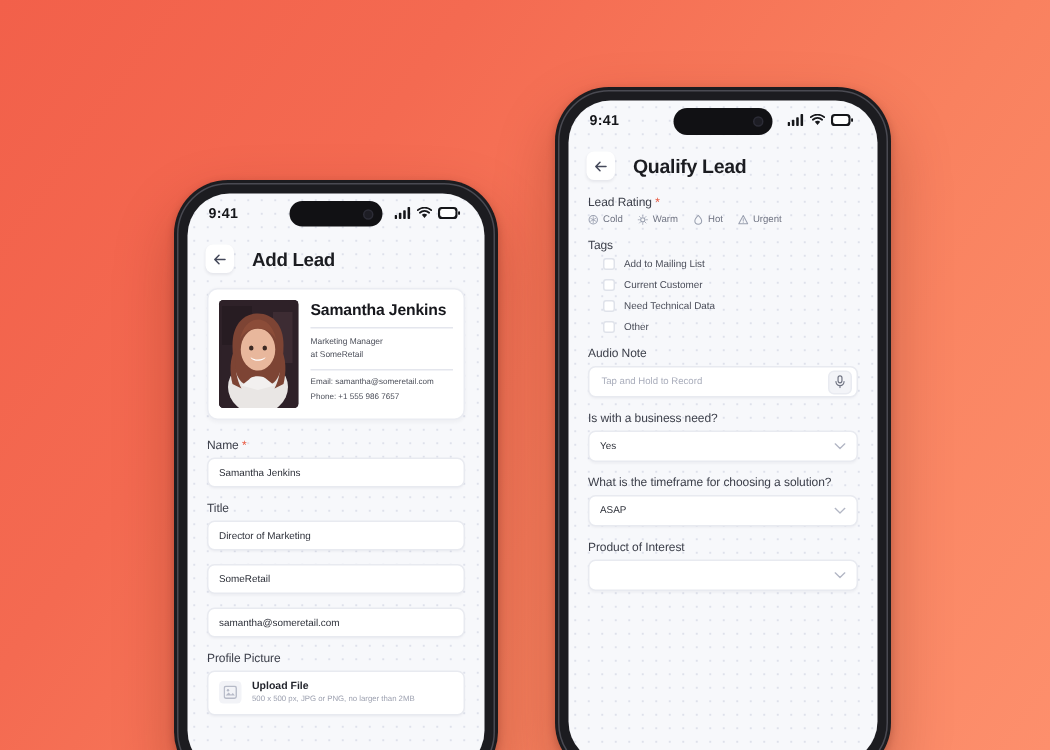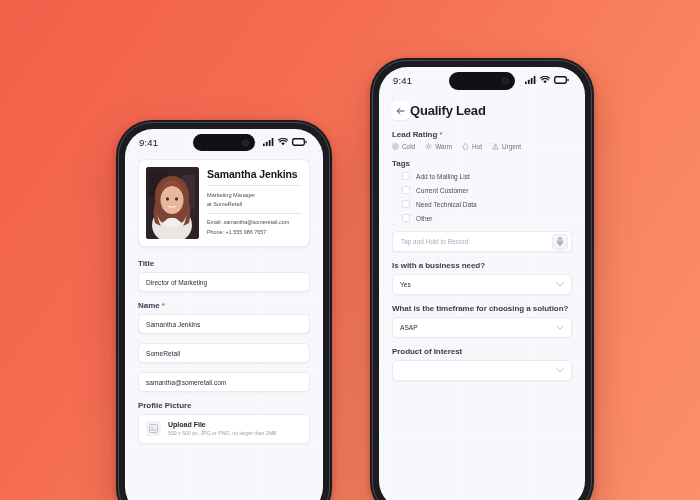--- a/index.html
+++ b/index.html
@@ -44,40 +44,40 @@
   .phone-left  { left: 116px; top: 120px;  width: 216px; height: 404px; }
   .phone-right { left: 370px; top: 58px;   width: 224px; height: 460px; }
 
   
   .statusbar {
     position: relative; z-index: 3;
     height: 26px;
     display: flex; align-items: center; justify-content: space-between;
     padding: 0 16px 0 14px;
   }
-  .clock { font-size: 9.5px; font-weight: 400; color: #15161a; letter-spacing: .2px; }
+  .clock { font-size: 9.5px; font-weight: 700; color: #15161a; letter-spacing: .2px; }
   .status-right { display: flex; align-items: center; gap: 4px; }
   .dynamic-island {
     position: absolute; z-index: 4;
     left: 50%; transform: translateX(-50%);
     top: 5px;
     width: 62px; height: 17px;
     background: #111114; border-radius: 11px;
   }
   .island-cam {
     position: absolute; right: 6px; top: 50%; transform: translateY(-50%);
     width: 7px; height: 7px; border-radius: 50%;
     background: #1d1d24; border: .5px solid #2c2c36;
   }
   .phone-right .dynamic-island { width: 66px; height: 18px; }
 
   
   .navbar {
     position: relative; z-index: 3;
-    display: flex; align-items: center; gap: 0;
+    display: flex; align-items: center; gap: 12px;
     padding: 8px 14px 6px 12px;
   }
   .back-btn {
     width: 19px; height: 19px;
     background: #ffffff;
     border-radius: 5px;
     display: flex; align-items: center; justify-content: center;
     box-shadow: 0 1px 2px rgba(20,20,40,.07);
   }
   .nav-title { font-size: 12.5px; font-weight: 700; color: #1b1c21; letter-spacing: -.2px; }
@@ -117,21 +117,21 @@
     border-bottom: 1px solid #e4e6ed;
     white-space: nowrap;
   }
   .biz-role { font-size: 5.6px; color: #4b4e59; line-height: 1.65; }
   .biz-divider { border-bottom: 1px solid #e4e6ed; margin: 4px 0 4px 0; }
   .biz-contact { font-size: 5.4px; color: #4b4e59; line-height: 1.7; }
 
   
   .field { margin-bottom: 9px; }
   .label {
-    font-size: 8px; color: #3d404b; font-weight: 700;
+    font-size: 8px; color: #3d404b; font-weight: 400;
     margin-bottom: 4px; display: block; letter-spacing: -.05px;
   }
   .req { color: #e8553c; font-size: 8px; }
   .input {
     background: #fff;
     border: 1px solid #e8eaf0;
     border-radius: 5px;
     height: 20px;
     display: flex; align-items: center;
     padding: 0 7px;
@@ -239,20 +239,30 @@
         <span>
           <svg width="15" height="8" viewBox="0 0 15 8">
               <rect x="0" y="0" width="13" height="8" rx="2.4" fill="#15161a"></rect>
               <rect x="1.4" y="1.4" width="10.2" height="5.2" rx="1.4" fill="#fff"></rect>
               <rect x="13.4" y="2.8" width="1.3" height="2.4" rx=".6" fill="#15161a"></rect>
             </svg>
         </span>
       </span>
     </div>
 
+    <div class="navbar">
+      <span class="back-btn">
+        <span>
+          <svg width="9" height="8" viewBox="0 0 9 8">
+              <path d="M4 1.2 1.2 4l2.8 2.8M1.4 4H8" stroke="#44485a" stroke-width="1" fill="none" stroke-linecap="round" stroke-linejoin="round"></path>
+            </svg>
+        </span>
+      </span>
+      <span class="nav-title">Add Lead</span>
+    </div>
 
     <div class="content">
 
       <div class="biz-card">
         <div class="photo">
           <svg width="53" height="72" viewBox="0 0 53 72">
             <rect width="53" height="72" fill="#2e2128"></rect>
             <rect x="36" y="8" width="13" height="34" fill="#3d2c33"></rect>
             <rect x="2" y="4" width="20" height="26" fill="#271c22"></rect>
             <ellipse cx="26" cy="58" rx="20" ry="18" fill="#e9e6e4"></ellipse>
@@ -271,27 +281,27 @@
           <div class="biz-name">Samantha Jenkins</div>
           <div class="biz-role">Marketing Manager</div>
           <div class="biz-role">at SomeRetail</div>
           <div class="biz-divider"></div>
           <div class="biz-contact">Email: samantha@someretail.com</div>
           <div class="biz-contact">Phone: +1 555 986 7657</div>
         </div>
       </div>
 
       <div class="field">
+        <span class="label"><span>Name</span> <span class="req">*</span></span>
+        <div class="input">Samantha Jenkins</div>
+      </div>
+
+      <div class="field">
         <span class="label">Title</span>
         <div class="input">Director of Marketing</div>
-      </div>
-
-      <div class="field">
-        <span class="label"><span>Name</span> <span class="req">*</span></span>
-        <div class="input">Samantha Jenkins</div>
       </div>
 
       <div class="field">
         <div class="input">SomeRetail</div>
       </div>
 
       <div class="field">
         <div class="input">samantha@someretail.com</div>
       </div>
 
@@ -423,20 +433,21 @@
             <span class="tag-label">Need Technical Data</span>
           </div>
           <div class="tag-row">
             <span class="checkbox"></span>
             <span class="tag-label">Other</span>
           </div>
         </div>
       </div>
 
       <div class="field">
+        <span class="label">Audio Note</span>
         <div class="audio-row">
           <span class="audio-ph">Tap and Hold to Record</span>
           <span class="mic-btn">
             <span>
               <svg width="8" height="9" viewBox="0 0 8 9">
                   <rect x="2.7" y=".6" width="2.6" height="4.6" rx="1.3" stroke="#6f7382" stroke-width=".8" fill="none"></rect>
                   <path d="M1.3 4.4a2.7 2.7 0 0 0 5.4 0M4 7.1v1.3" stroke="#6f7382" stroke-width=".8" fill="none" stroke-linecap="round"></path>
                 </svg>
             </span>
           </span>

